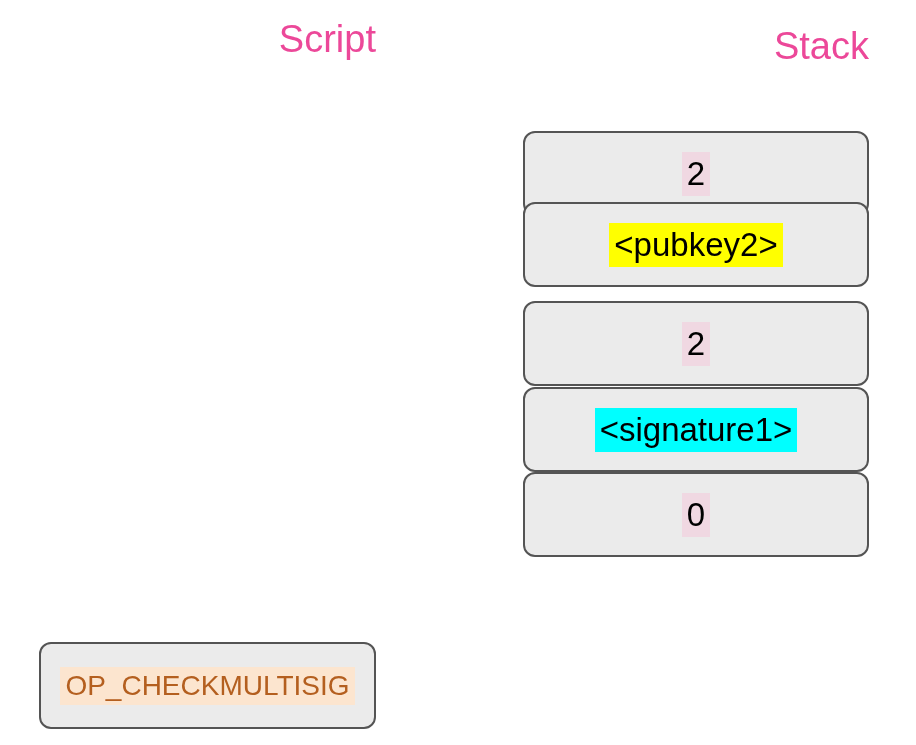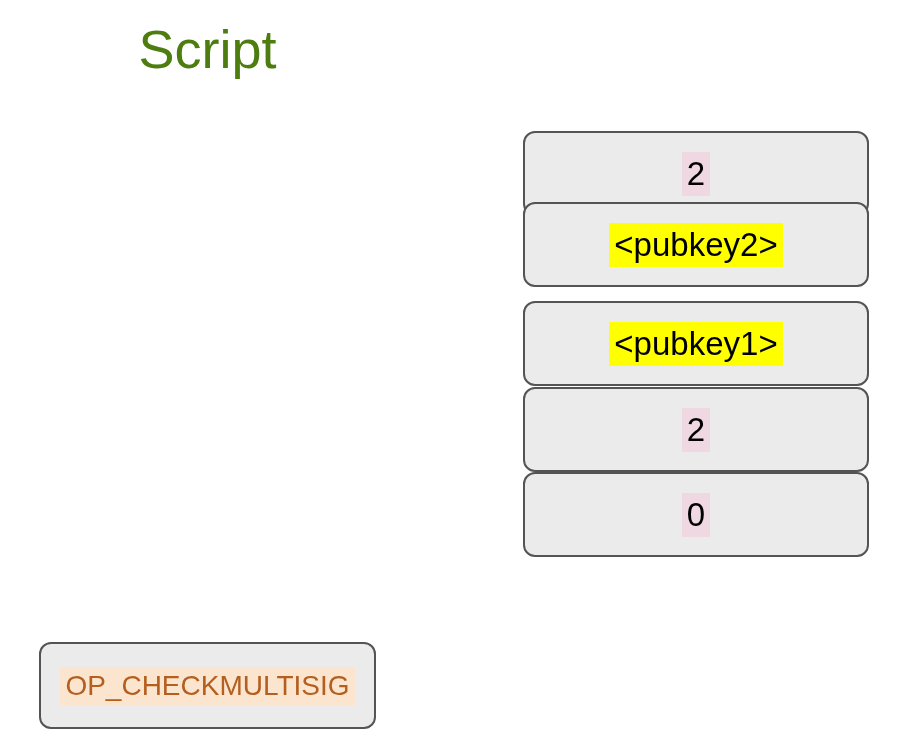--- a/index.html
+++ b/index.html
@@ -10,24 +10,24 @@
   .canvas {
     position: relative;
     width: 916px;
     height: 745px;
     background: #ffffff;
     font-family: "Liberation Sans", sans-serif;
     overflow: hidden;
   }
   .col-title {
     position: absolute;
-    font-size: 54px;
+    font-size: 38px;
     line-height: 1.15;
-    color: #4d7c0f;
-    text-align: center;
+    color: #ec4899;
+    text-align: right;
     white-space: nowrap;
   }
   .title-script {
     left: 39px;
     top: 18px;
     width: 337px;
   }
   .title-stack {
     left: 523px;
     top: 25px;
@@ -83,33 +83,34 @@
   .hl[data-hl="pink"]   { background: #f0d8e2; }
   .hl[data-hl="peach"]  { background: #fce5cf; }
 </style>
 </head>
 <body>
 
 <div class="canvas">
 
   <div class="col-title title-script">Script</div>
 
+  <div class="col-title title-stack">Stack</div>
 
   <div class="stack-col">
     <div class="box stack-box">
       <span class="hl" data-hl="pink">2</span>
     </div>
     <div class="box stack-box">
       <span class="hl" data-hl="yellow">&lt;pubkey2&gt;</span>
     </div>
     <div class="box stack-box">
-      <span class="hl" data-hl="yellow">&lt;pubkey1&gt;</span>
+      <span class="hl" data-hl="pink">2</span>
     </div>
     <div class="box stack-box">
-      <span class="hl" data-hl="pink">2</span>
+      <span class="hl" data-hl="cyan">&lt;signature1&gt;</span>
     </div>
     <div class="box stack-box">
       <span class="hl" data-hl="pink">0</span>
     </div>
   </div>
 
   <div class="box script-box">
     <span class="hl" data-hl="peach">OP_CHECKMULTISIG</span>
   </div>
 

